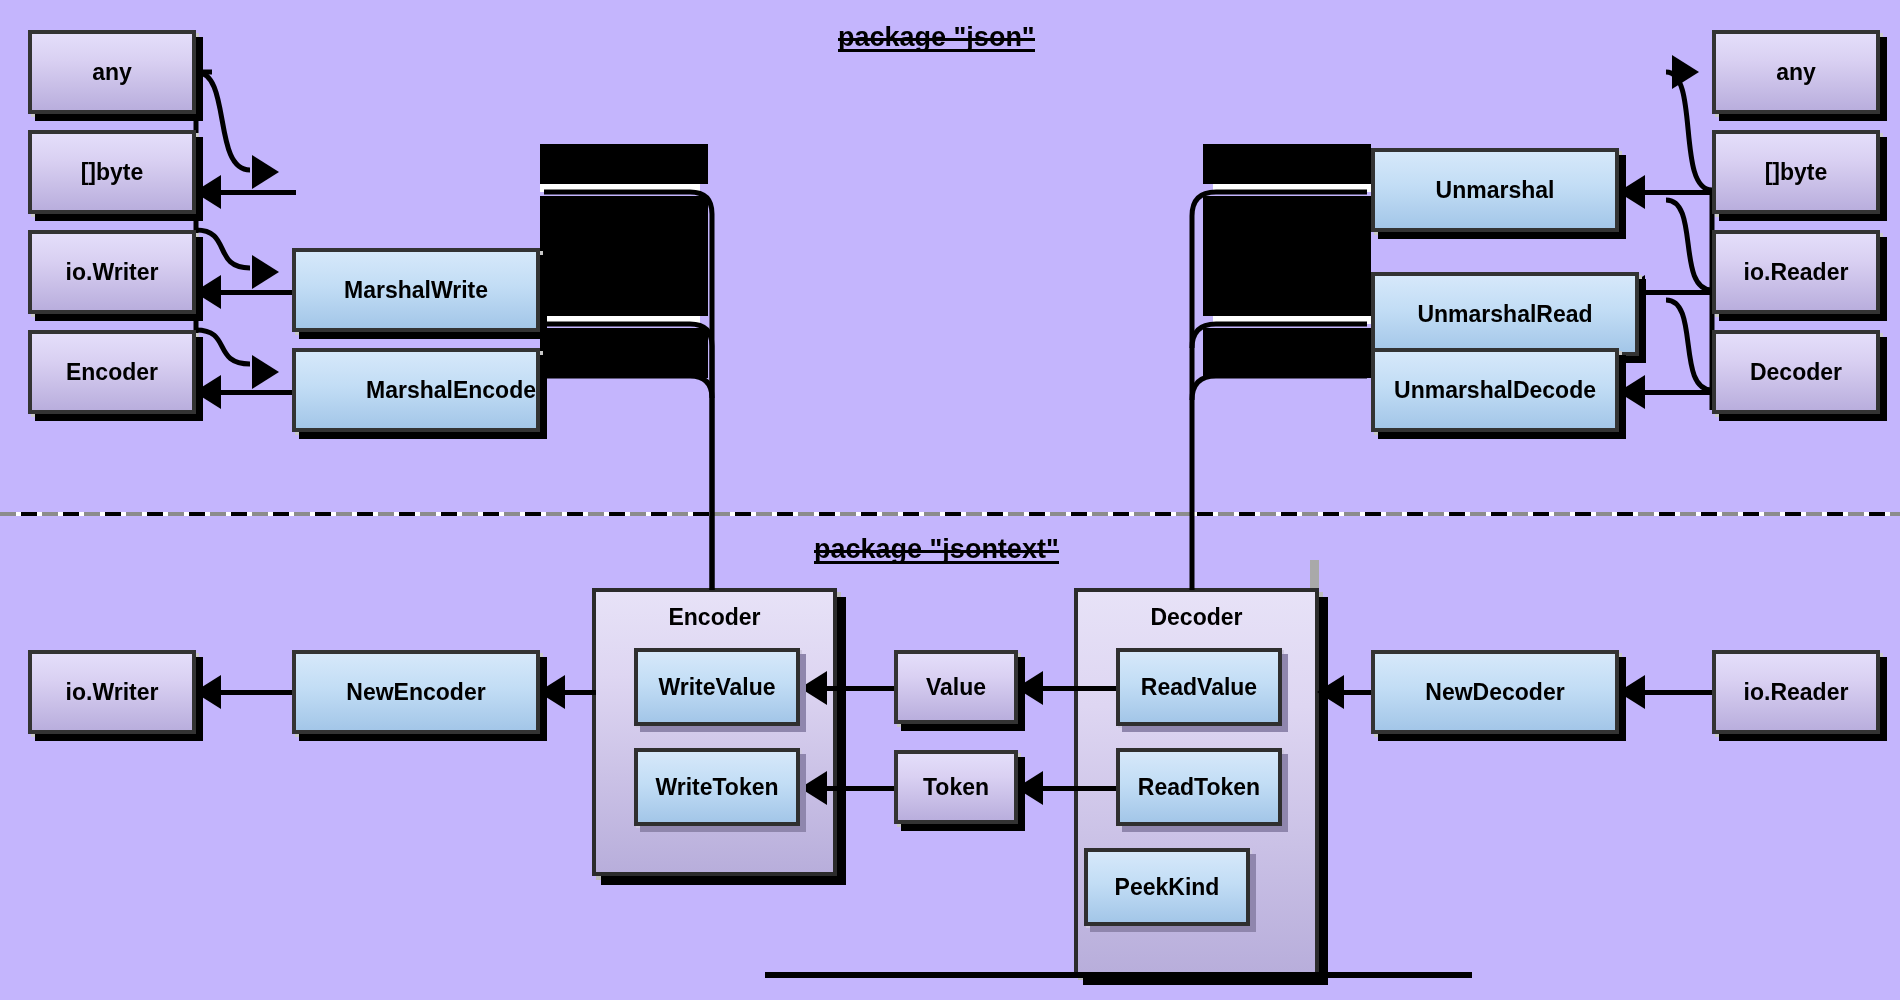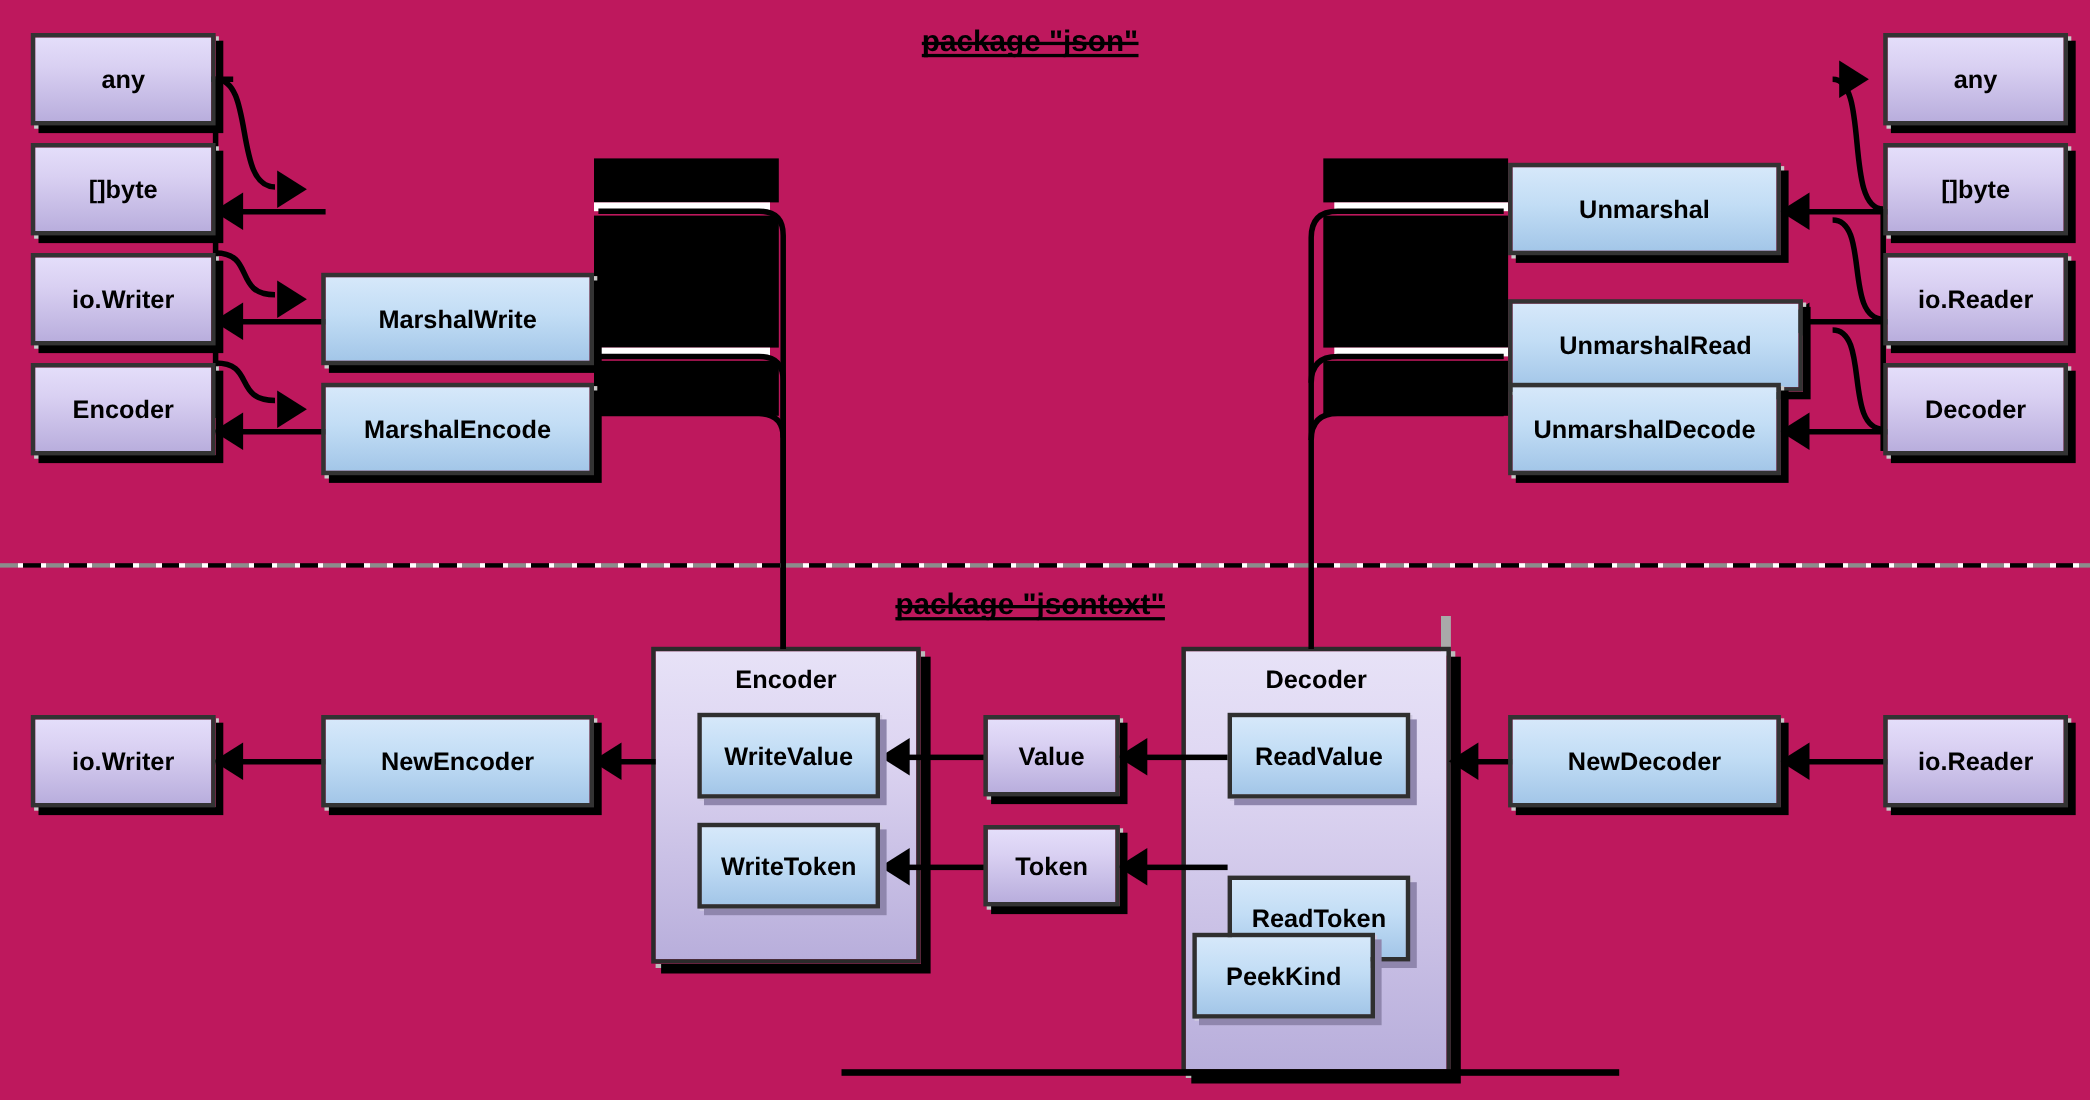--- a/index.html
+++ b/index.html
@@ -1,17 +1,17 @@
 <!DOCTYPE html>
 <html><head>
 <meta charset="utf-8">
 <style>
   html,body{margin:0;padding:0;background:#ffffff;}
   body{width:1900px;height:1000px;overflow:hidden;font-family:"Liberation Sans",sans-serif;}
-  #stage{position:relative;width:1900px;height:1000px;background:#be185d;}
+  #stage{position:relative;width:1900px;height:1000px;background:#c4b5fd;}
 
   
   .node{
     position:absolute;
     box-sizing:border-box;
     border:4px solid #333333;
     display:flex;align-items:center;justify-content:center;
     font-weight:bold;
     color:#000;
     z-index:30;
@@ -154,21 +154,21 @@
   <div class="node purple" style="left:28px;top:230px;width:168px;height:84px;">
     <span>io.Writer</span>
   </div>
   <div class="node purple" style="left:28px;top:330px;width:168px;height:84px;">
     <span>Encoder</span>
   </div>
 
   <div class="node blue" style="left:292px;top:248px;width:248px;height:84px;">
     <span>MarshalWrite</span>
   </div>
-  <div class="node blue" style="left:292px;top:348px;width:248px;height:84px;">
+  <div class="node blue" style="left:292px;top:348px;width:248px;height:84px;justify-content:flex-end;">
     <span>MarshalEncode</span>
   </div>
 
   <div class="hline" style="left:196px;top:190px;width:100px;"></div>
   <div class="arrow-l" style="left:194px;top:175px;"></div>
   <div class="hline" style="left:196px;top:290px;width:100px;"></div>
   <div class="arrow-l" style="left:194px;top:275px;"></div>
   <div class="hline" style="left:196px;top:390px;width:100px;"></div>
   <div class="arrow-l" style="left:194px;top:375px;"></div>
 
@@ -217,21 +217,21 @@
   <div class="node blue inner" style="left:634px;top:748px;width:166px;height:78px;">
     <span>WriteToken</span>
   </div>
 
   <div class="container" style="left:1074px;top:588px;width:245px;height:388px;">
     <div class="ctitle">Decoder</div>
   </div>
   <div class="node blue inner" style="left:1116px;top:648px;width:166px;height:78px;">
     <span>ReadValue</span>
   </div>
-  <div class="node blue inner" style="left:1116px;top:748px;width:166px;height:78px;margin-top:48px;">
+  <div class="node blue inner" style="left:1116px;top:748px;width:166px;height:78px;">
     <span>ReadToken</span>
   </div>
   <div class="node blue inner" style="left:1084px;top:848px;width:166px;height:78px;">
     <span>PeekKind</span>
   </div>
 
   <div class="node purple" style="left:894px;top:650px;width:124px;height:74px;">
     <span>Value</span>
   </div>
   <div class="node purple" style="left:894px;top:750px;width:124px;height:74px;">

